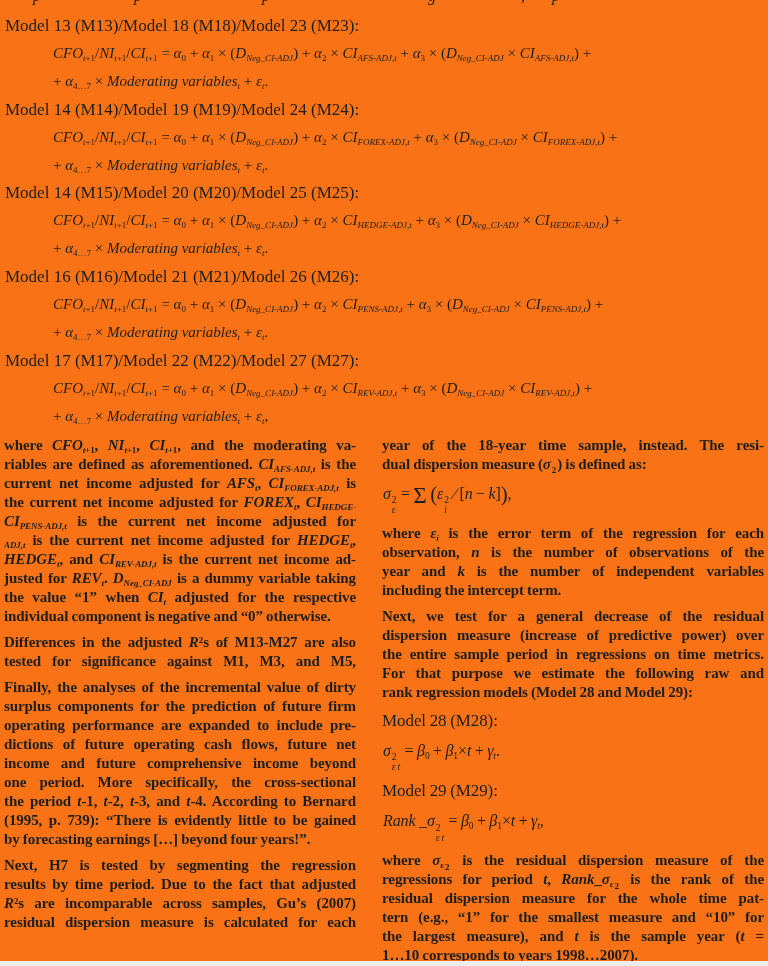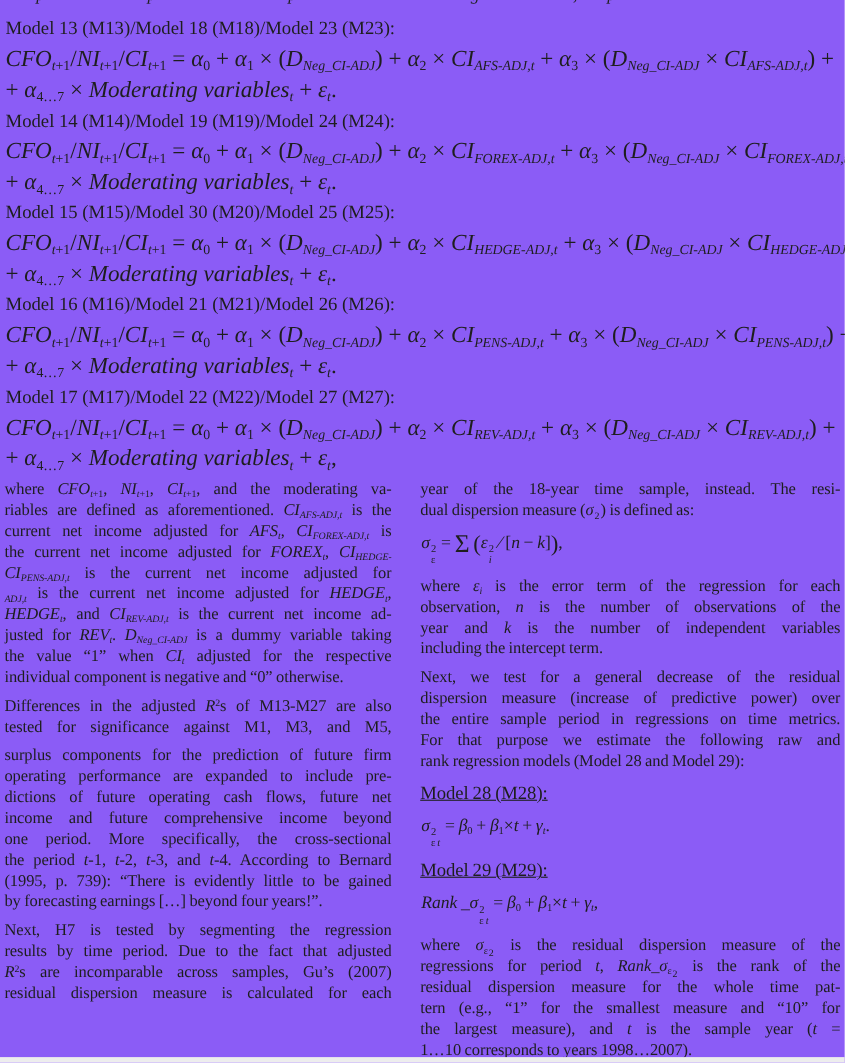--- a/index.html
+++ b/index.html
@@ -1,34 +1,34 @@
 <!DOCTYPE html>
 <html><head>
 <meta charset="utf-8">
 <style>
   html,body{margin:0;padding:0;background:#fff;}
   body{width:768px;height:966px;overflow:hidden;
        font-family:"Liberation Serif","DejaVu Serif",serif;color:#1e1e1e;}
-  .page{position:relative;width:768px;height:966px;background:#8b5cf6;}
+  .page{position:relative;width:768px;height:966px;background:#f97316;}
   
   .top-sliver{position:relative;height:5px;overflow:hidden;}
   .top-sliver span{position:absolute;top:-13px;font-size:16px;font-style:italic;color:#222;}
   
   .models{padding:7px 4px 0 5px;line-height:27.9px;}
   .m-head{font-size:17px;white-space:nowrap;}
-  .m-eq{font-size:21px;white-space:nowrap;font-style:normal;}
+  .m-eq{font-size:15px;white-space:nowrap;font-style:normal;margin-left:48px;}
   
   .cols{display:flex;gap:26px;padding:0 4px 0 4px;margin-top:5px;}
   .col{font-size:15px;line-height:19px;letter-spacing:-0.08px;word-spacing:-0.5px;}
   .col.left{width:352px;}
   .col.right{width:382px;}
   .para{margin:0 0 7px 0;}
-  .jl{text-align:justify;text-align-last:justify;height:19px;overflow:hidden;}
+  .jl{text-align:justify;text-align-last:justify;height:19px;overflow:hidden;font-weight:bold;}
   .jl.last{text-align-last:left;}
-  .col .m-head{margin:9px 0 8px 0;line-height:19px;text-decoration:underline;}
+  .col .m-head{margin:9px 0 8px 0;line-height:19px;}
   .formula{font-size:16px;line-height:26px;margin:4px 0 8px 1px;white-space:nowrap;}
   sub{font-size:0.6em;vertical-align:-0.32em;line-height:0;}
   sup{font-size:0.6em;vertical-align:0.5em;line-height:0;}
   i sub,sub i{font-style:italic;}
   .stk{display:inline-flex;flex-direction:column;align-items:flex-start;
        font-size:0.6em;line-height:1.05;vertical-align:-0.5em;margin:0 1px;font-style:normal;}
   .stk-sup,.stk-sub{display:block;}
   .sum{font-size:1.45em;line-height:0;vertical-align:-0.18em;}
   .bigp{font-size:1.3em;vertical-align:-0.12em;line-height:0;}
   .page-edge{position:absolute;left:0;right:0;bottom:0;height:5px;background:#ededed;}
@@ -50,21 +50,21 @@
         <div class="m-head">Model 13 (M13)/Model 18 (M18)/Model 23 (M23):</div>
         <div class="m-eq"><i>CFO</i><sub><i>t</i>+1</sub>/<i>NI</i><sub><i>t</i>+1</sub>/<i>CI</i><sub><i>t</i>+1</sub> = <i>α</i><sub>0</sub> + <i>α</i><sub>1</sub> × (<i>D</i><sub><i>Neg_CI-ADJ</i></sub>) + <i>α</i><sub>2</sub> × <i>CI</i><sub><i>AFS-ADJ,t</i></sub> + <i>α</i><sub>3</sub> × (<i>D</i><sub><i>Neg_CI-ADJ</i></sub> × <i>CI</i><sub><i>AFS-ADJ,t</i></sub>) +</div>
         <div class="m-eq">+ <i>α</i><sub>4…7</sub> × <i>Moderating variables</i><sub><i>t</i></sub> + <i>ε</i><sub><i>t</i></sub>.</div>
       </div>
       <div class="m-block">
         <div class="m-head">Model 14 (M14)/Model 19 (M19)/Model 24 (M24):</div>
         <div class="m-eq"><i>CFO</i><sub><i>t</i>+1</sub>/<i>NI</i><sub><i>t</i>+1</sub>/<i>CI</i><sub><i>t</i>+1</sub> = <i>α</i><sub>0</sub> + <i>α</i><sub>1</sub> × (<i>D</i><sub><i>Neg_CI-ADJ</i></sub>) + <i>α</i><sub>2</sub> × <i>CI</i><sub><i>FOREX-ADJ,t</i></sub> + <i>α</i><sub>3</sub> × (<i>D</i><sub><i>Neg_CI-ADJ</i></sub> × <i>CI</i><sub><i>FOREX-ADJ,t</i></sub>) +</div>
         <div class="m-eq">+ <i>α</i><sub>4…7</sub> × <i>Moderating variables</i><sub><i>t</i></sub> + <i>ε</i><sub><i>t</i></sub>.</div>
       </div>
       <div class="m-block">
-        <div class="m-head">Model 15 (M15)/Model 30 (M20)/Model 25 (M25):</div>
+        <div class="m-head">Model 14 (M15)/Model 20 (M20)/Model 25 (M25):</div>
         <div class="m-eq"><i>CFO</i><sub><i>t</i>+1</sub>/<i>NI</i><sub><i>t</i>+1</sub>/<i>CI</i><sub><i>t</i>+1</sub> = <i>α</i><sub>0</sub> + <i>α</i><sub>1</sub> × (<i>D</i><sub><i>Neg_CI-ADJ</i></sub>) + <i>α</i><sub>2</sub> × <i>CI</i><sub><i>HEDGE-ADJ,t</i></sub> + <i>α</i><sub>3</sub> × (<i>D</i><sub><i>Neg_CI-ADJ</i></sub> × <i>CI</i><sub><i>HEDGE-ADJ,t</i></sub>) +</div>
         <div class="m-eq">+ <i>α</i><sub>4…7</sub> × <i>Moderating variables</i><sub><i>t</i></sub> + <i>ε</i><sub><i>t</i></sub>.</div>
       </div>
       <div class="m-block">
         <div class="m-head">Model 16 (M16)/Model 21 (M21)/Model 26 (M26):</div>
         <div class="m-eq"><i>CFO</i><sub><i>t</i>+1</sub>/<i>NI</i><sub><i>t</i>+1</sub>/<i>CI</i><sub><i>t</i>+1</sub> = <i>α</i><sub>0</sub> + <i>α</i><sub>1</sub> × (<i>D</i><sub><i>Neg_CI-ADJ</i></sub>) + <i>α</i><sub>2</sub> × <i>CI</i><sub><i>PENS-ADJ,t</i></sub> + <i>α</i><sub>3</sub> × (<i>D</i><sub><i>Neg_CI-ADJ</i></sub> × <i>CI</i><sub><i>PENS-ADJ,t</i></sub>) +</div>
         <div class="m-eq">+ <i>α</i><sub>4…7</sub> × <i>Moderating variables</i><sub><i>t</i></sub> + <i>ε</i><sub><i>t</i></sub>.</div>
       </div>
       <div class="m-block">
         <div class="m-head">Model 17 (M17)/Model 22 (M22)/Model 27 (M27):</div>
@@ -84,20 +84,21 @@
           <div class="jl"><i>HEDGE</i><sub><i>t</i></sub>, and <i>CI</i><sub><i>REV-ADJ,t</i></sub> is the current net income ad-</div>
           <div class="jl">justed for <i>REV</i><sub><i>t</i></sub>. <i>D</i><sub><i>Neg_CI-ADJ</i></sub> is a dummy variable taking</div>
           <div class="jl">the value “1” when <i>CI</i><sub><i>t</i></sub> adjusted for the respective</div>
           <div class="jl last">individual component is negative and “0” otherwise.</div>
         </div>
         <div class="para">
           <div class="jl">Differences in the adjusted <i>R</i><sup>2</sup>s of M13-M27 are also</div>
           <div class="jl">tested for significance against M1, M3, and M5,</div>
         </div>
         <div class="para">
+          <div class="jl">Finally, the analyses of the incremental value of dirty</div>
           <div class="jl">surplus components for the prediction of future firm</div>
           <div class="jl">operating performance are expanded to include pre-</div>
           <div class="jl">dictions of future operating cash flows, future net</div>
           <div class="jl">income and future comprehensive income beyond</div>
           <div class="jl">one period. More specifically, the cross-sectional</div>
           <div class="jl">the period <i>t</i>-1, <i>t</i>-2, <i>t</i>-3, and <i>t</i>-4. According to Bernard</div>
           <div class="jl">(1995, p. 739): “There is evidently little to be gained</div>
           <div class="jl last">by forecasting earnings […] beyond four years!”.</div>
         </div>
         <div class="para">

